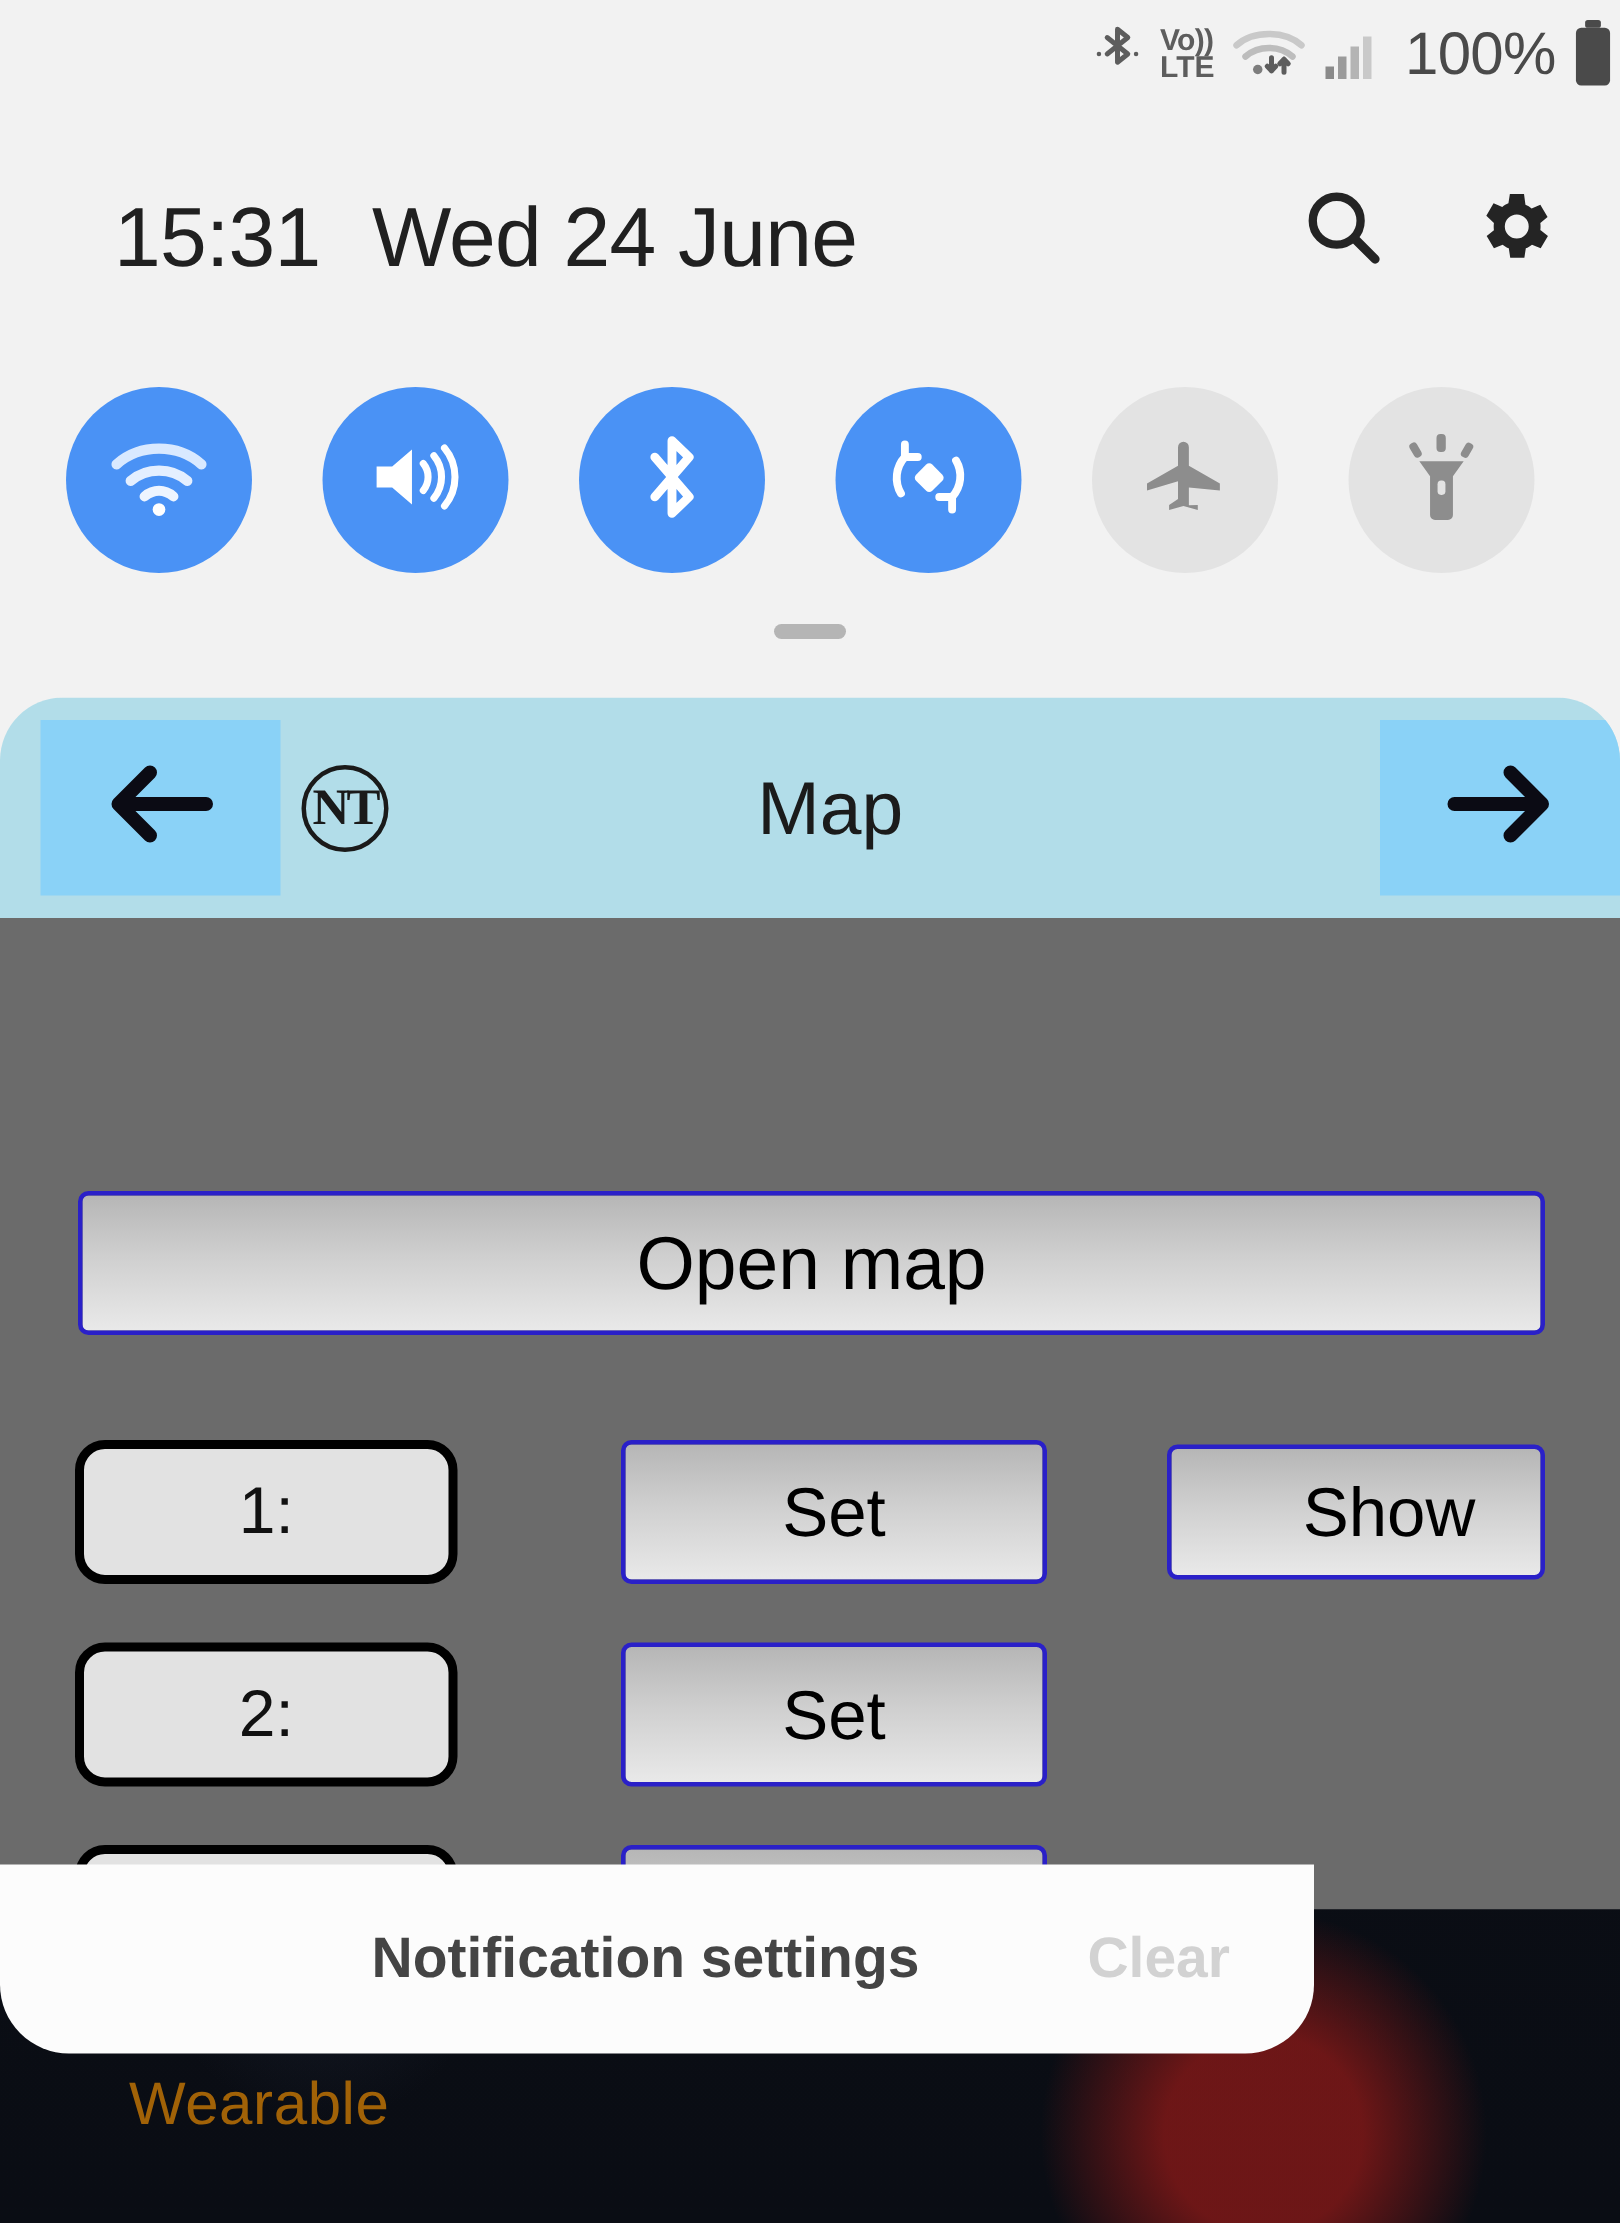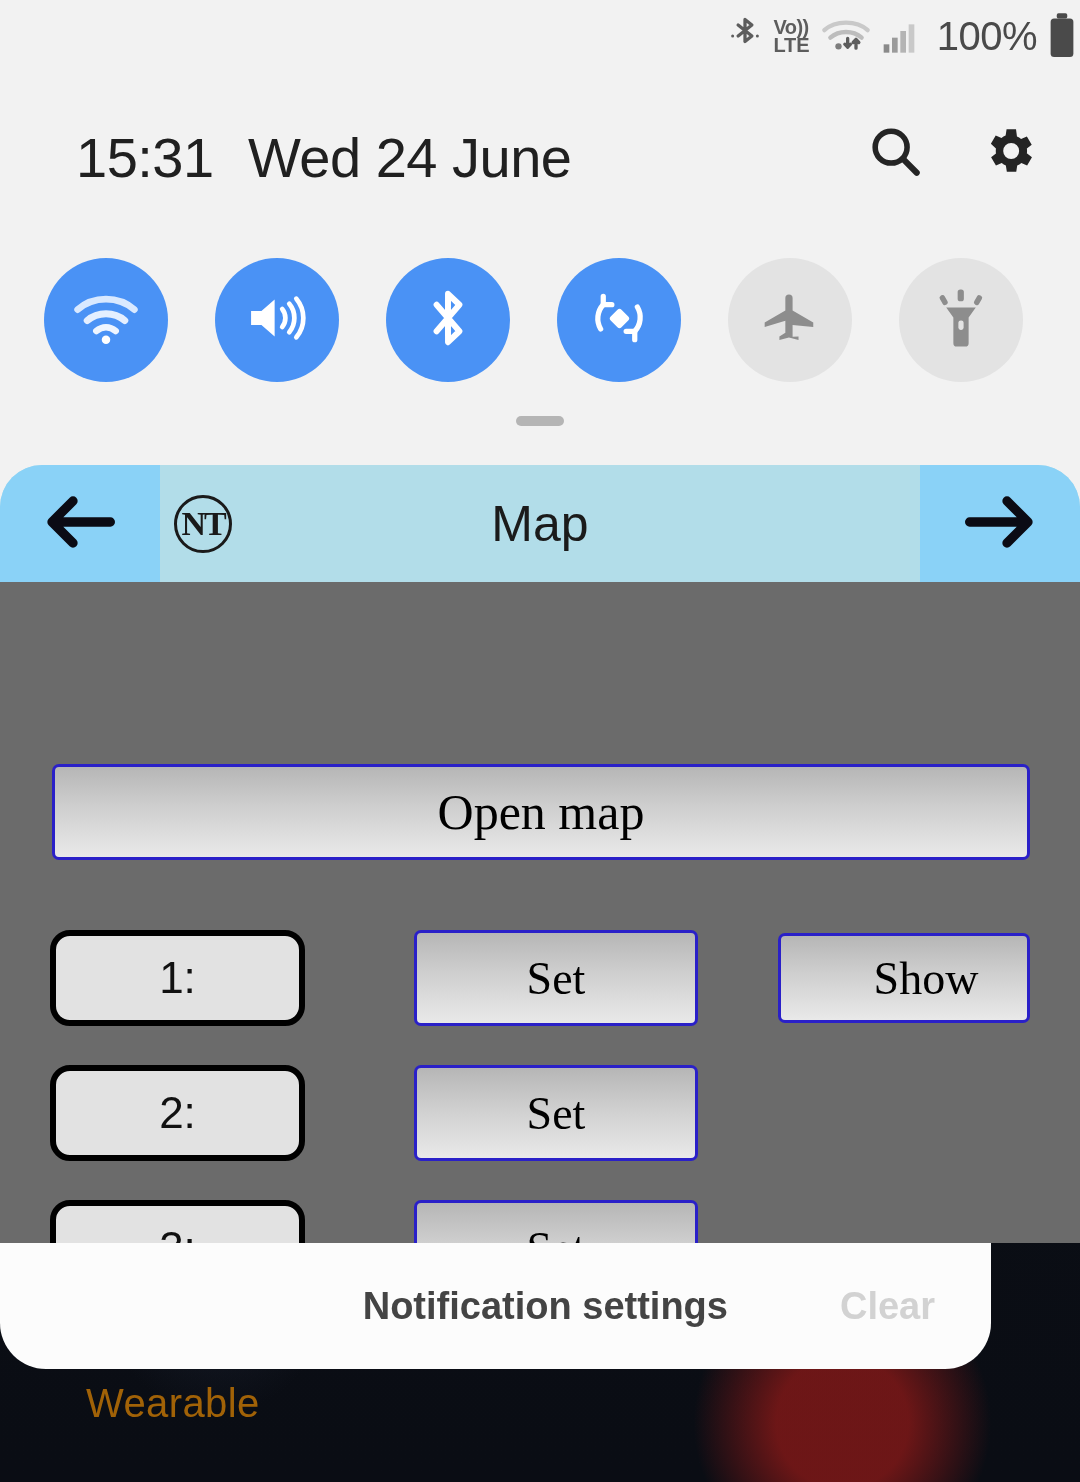--- a/index.html
+++ b/index.html
@@ -79,22 +79,22 @@
     width: 48px; height: 10px; border-radius: 5px; background: #b5b5b5;
   }
 
   
   .notif {
     position: absolute; left: 0; top: 465px; width: 1080px;
     border-top-left-radius: 42px; border-top-right-radius: 42px;
     overflow: hidden;
   }
   .notif-header {
-    position: relative; height: 117px; width: 1080px;
-    background: #b2dde9; display: flex; align-items: center;
+    position: relative; height: 147px; width: 1080px;
+    background: #b2dde9; display: flex; align-items: center; padding-left: 27px;
   }
   .nav-btn {
     width: 160px; height: 117px; background: #8ad2f7;
     display: flex; align-items: center; justify-content: center;
     flex: 0 0 auto;
   }
   .nav-btn.right { width: 160px; }
   .notif-title-wrap { flex: 1 1 auto; position: relative; height: 117px; display: flex; align-items: center; justify-content: center;}
   .app-badge {
     position: absolute; left: 14px; top: 50%; transform: translateY(-50%);
@@ -111,21 +111,20 @@
     position: relative;
   }
 
   
   .btn {
     background: linear-gradient(180deg, #b6b6b6 0%, #cfcfcf 45%, #e9e9e9 100%);
     border: 3px solid #2a20c8;
     border-radius: 7px;
     display: flex; align-items: center; justify-content: center;
     color: #000;
-    font-family: Liberation Serif, serif;
   }
   .open-map {
     position: absolute; left: 52px; top: 182px;
     width: 978px; height: 96px; font-size: 50px;
   }
   
   .row { position: absolute; left: 0; width: 1080px; height: 96px; }
   .row-1 { top: 348px; }
   .row-2 { top: 483px; }
   .row-3 { top: 618px; }
@@ -141,21 +140,21 @@
     position: absolute; left: 414px; top: 0;
     width: 284px; height: 96px; font-size: 46px;
   }
   .show-btn {
     position: absolute; left: 778px; top: 3px;
     width: 252px; height: 90px; font-size: 46px; padding-left: 44px;
   }
 
   
   .footer {
-    position: absolute; left: 0; top: 1243px; width: 991px; height: 126px;
+    position: absolute; left: 0; top: 1243px; width: 876px; height: 126px;
     background: #fcfcfc;
     border-bottom-left-radius: 46px; border-bottom-right-radius: 46px;
     display: flex; align-items: center; justify-content: flex-end;
     padding-right: 56px; gap: 112px;
   }
   .footer .settings { font-size: 38px; font-weight: bold; color: #444; }
   .footer .clear { font-size: 38px; font-weight: bold; color: #d2d2d2; }
 </style>
 </head>
 <body>

